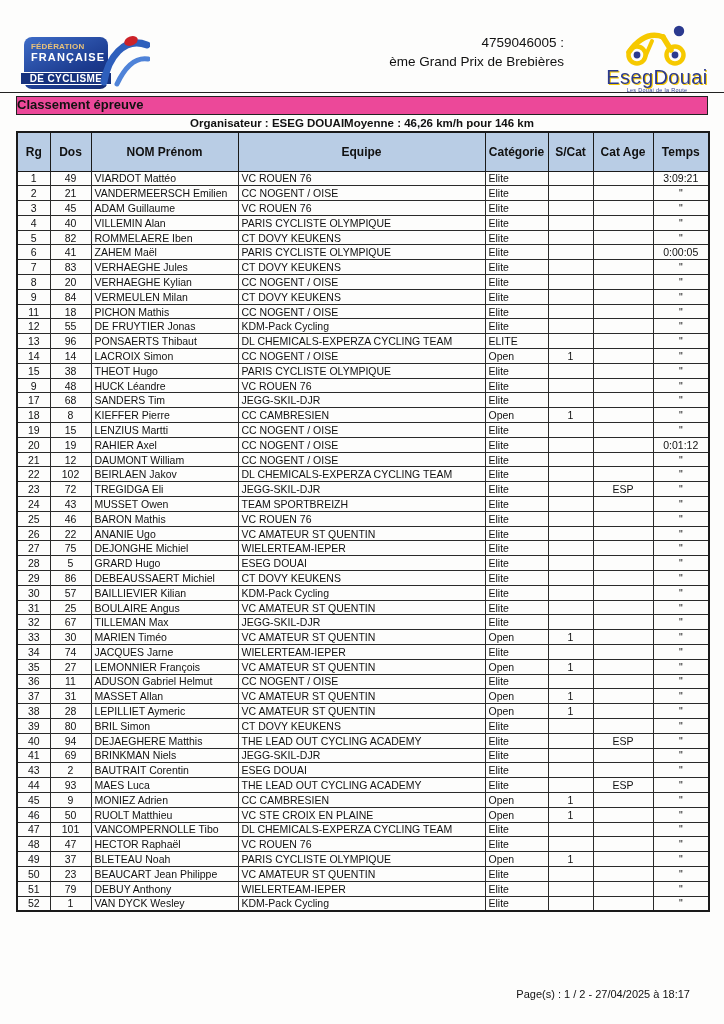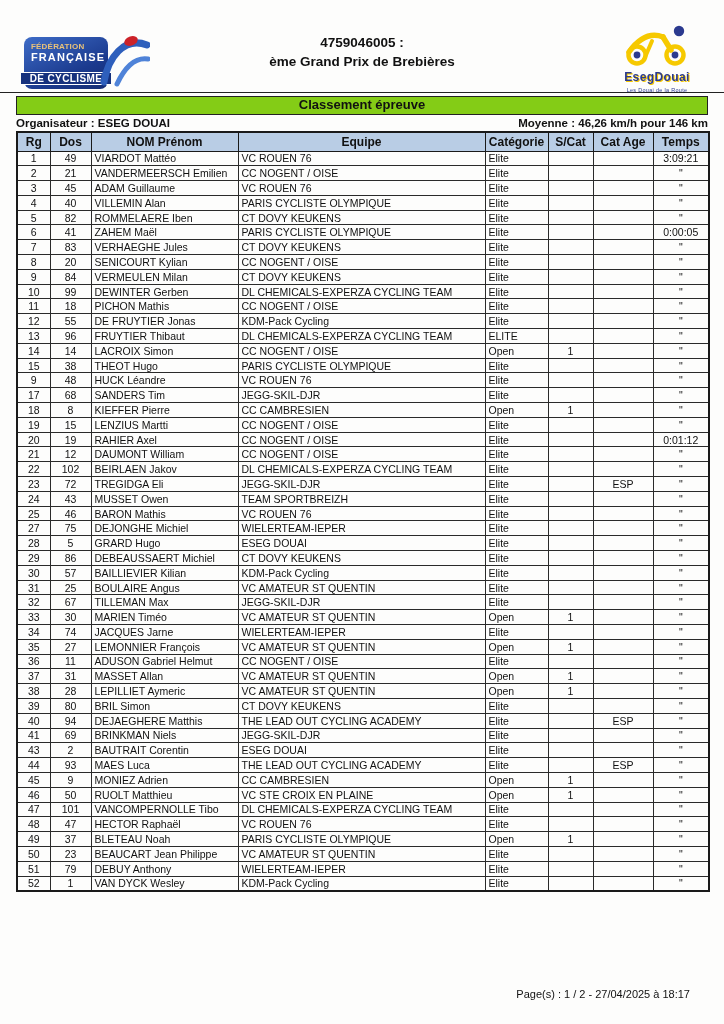--- a/index.html
+++ b/index.html
@@ -20,51 +20,51 @@
   .ffc-l2 { position:absolute; top:14px; left:7px; font-size:11px; font-weight:bold; color:#fff; letter-spacing:1.1px; padding-bottom:18px; border-bottom:1px solid #fff; }
   .ffc-band {
     position:absolute; bottom:4px; left:-3px; width:90px; height:13px;
     background:#16317d; border-top:1px solid #fff; border-bottom:1px solid #fff;
     color:#fff; font-size:10px; font-weight:bold; text-align:center; line-height:11px; letter-spacing:.4px;
   }
   .ffc-swoosh { position:absolute; right:0; top:0; }
 
   
   .title {
-    position:absolute; top:33px; left:160px; right:160px; text-align:center;
-    font-weight:bold; font-size:13.5px; line-height:19px; color:#111;
+    position:absolute; top:33px; left:160px; right:160px; text-align:right;
+    font-weight:normal; font-size:13.5px; line-height:19px; color:#111;
   }
 
   
   .eseg-logo { position:absolute; left:598px; top:24px; width:118px; text-align:center; }
-  .eseg-name { font-size:12px; font-weight:bold; color:#2b3a8f; text-shadow:1px 1px 0 #f6c900; letter-spacing:.4px; line-height:15px; }
+  .eseg-name { font-size:20px; font-weight:normal; color:#2b3a8f; text-shadow:1px 1px 0 #f6c900; letter-spacing:.4px; line-height:15px; }
   .eseg-tag { font-size:5.5px; color:#2b3a8f; margin-top:2px; letter-spacing:.3px; }
 
   
   .rule { position:absolute; left:0; top:92px; width:724px; border-top:1.5px solid #222; }
   .section-box {
     position:absolute; left:16px; top:96px; width:692px; height:19px;
-    border:1.5px solid #222; background:#84cc16;
-    text-align:center; font-weight:bold; font-size:13px; line-height:16px;
+    border:1.5px solid #222; background:#ec4899;
+    font-weight:bold; font-size:13px; line-height:16px;
   }
   .org-row {
     position:absolute; left:16px; top:117px; width:692px;
-    display:flex; justify-content:space-between;
+    display:flex; justify-content:center;
     font-weight:bold; font-size:11.5px;
   }
 
   
   table.results {
     position:absolute; left:16px; top:131px; width:692px;
     border-collapse:collapse; table-layout:fixed;
     border:2px solid #1a1a1a;
   }
   table.results th {
     background:var(--header-bg,#b9cde5); border:1px solid #1a1a1a;
-    font-size:12px; font-weight:bold; height:19px; padding:0 2px; text-align:center;
+    font-size:12px; font-weight:bold; height:39px; padding:0 2px; text-align:center;
   }
   table.results td {
     border:1px solid #2a2a2a; font-size:10.5px; height:14.8px;
     padding:0 3px; white-space:nowrap; overflow:hidden; vertical-align:middle;
   }
   td.c0, td.c1, td.c5, td.c6, td.c7 { text-align:center; }
   td.c2, td.c3, td.c4 { text-align:left; }
 
   .footer { position:absolute; top:988px; right:34px; font-size:11px; color:#111; }
 </style>
@@ -206,48 +206,38 @@
           <td class="c2">VERHAEGHE Jules</td>
           <td class="c3">CT DOVY KEUKENS</td>
           <td class="c4">Elite</td>
           <td class="c5"></td>
           <td class="c6"></td>
           <td class="c7">"</td>
         </tr>
         <tr>
           <td class="c0">8</td>
           <td class="c1">20</td>
-          <td class="c2">SENICOURT Kylian</td>
+          <td class="c2">VERHAEGHE Kylian</td>
           <td class="c3">CC NOGENT / OISE</td>
           <td class="c4">Elite</td>
           <td class="c5"></td>
           <td class="c6"></td>
           <td class="c7">"</td>
         </tr>
         <tr>
           <td class="c0">9</td>
           <td class="c1">84</td>
           <td class="c2">VERMEULEN Milan</td>
           <td class="c3">CT DOVY KEUKENS</td>
           <td class="c4">Elite</td>
           <td class="c5"></td>
           <td class="c6"></td>
           <td class="c7">"</td>
         </tr>
         <tr>
-          <td class="c0">10</td>
-          <td class="c1">99</td>
-          <td class="c2">DEWINTER Gerben</td>
-          <td class="c3">DL CHEMICALS-EXPERZA CYCLING TEAM</td>
-          <td class="c4">Elite</td>
-          <td class="c5"></td>
-          <td class="c6"></td>
-          <td class="c7">"</td>
-        </tr>
-        <tr>
           <td class="c0">11</td>
           <td class="c1">18</td>
           <td class="c2">PICHON Mathis</td>
           <td class="c3">CC NOGENT / OISE</td>
           <td class="c4">Elite</td>
           <td class="c5"></td>
           <td class="c6"></td>
           <td class="c7">"</td>
         </tr>
         <tr>
@@ -256,21 +246,21 @@
           <td class="c2">DE FRUYTIER Jonas</td>
           <td class="c3">KDM-Pack Cycling</td>
           <td class="c4">Elite</td>
           <td class="c5"></td>
           <td class="c6"></td>
           <td class="c7">"</td>
         </tr>
         <tr>
           <td class="c0">13</td>
           <td class="c1">96</td>
-          <td class="c2">FRUYTIER Thibaut</td>
+          <td class="c2">PONSAERTS Thibaut</td>
           <td class="c3">DL CHEMICALS-EXPERZA CYCLING TEAM</td>
           <td class="c4">ELITE</td>
           <td class="c5"></td>
           <td class="c6"></td>
           <td class="c7">"</td>
         </tr>
         <tr>
           <td class="c0">14</td>
           <td class="c1">14</td>
           <td class="c2">LACROIX Simon</td>
@@ -384,20 +374,30 @@
           <td class="c0">25</td>
           <td class="c1">46</td>
           <td class="c2">BARON Mathis</td>
           <td class="c3">VC ROUEN 76</td>
           <td class="c4">Elite</td>
           <td class="c5"></td>
           <td class="c6"></td>
           <td class="c7">"</td>
         </tr>
         <tr>
+          <td class="c0">26</td>
+          <td class="c1">22</td>
+          <td class="c2">ANANIE Ugo</td>
+          <td class="c3">VC AMATEUR ST QUENTIN</td>
+          <td class="c4">Elite</td>
+          <td class="c5"></td>
+          <td class="c6"></td>
+          <td class="c7">"</td>
+        </tr>
+        <tr>
           <td class="c0">27</td>
           <td class="c1">75</td>
           <td class="c2">DEJONGHE Michiel</td>
           <td class="c3">WIELERTEAM-IEPER</td>
           <td class="c4">Elite</td>
           <td class="c5"></td>
           <td class="c6"></td>
           <td class="c7">"</td>
         </tr>
         <tr>

